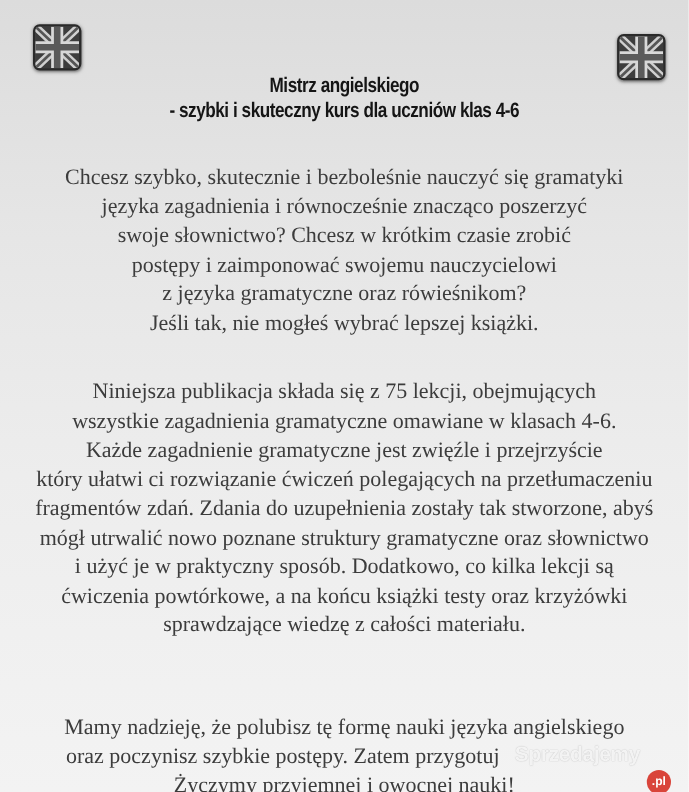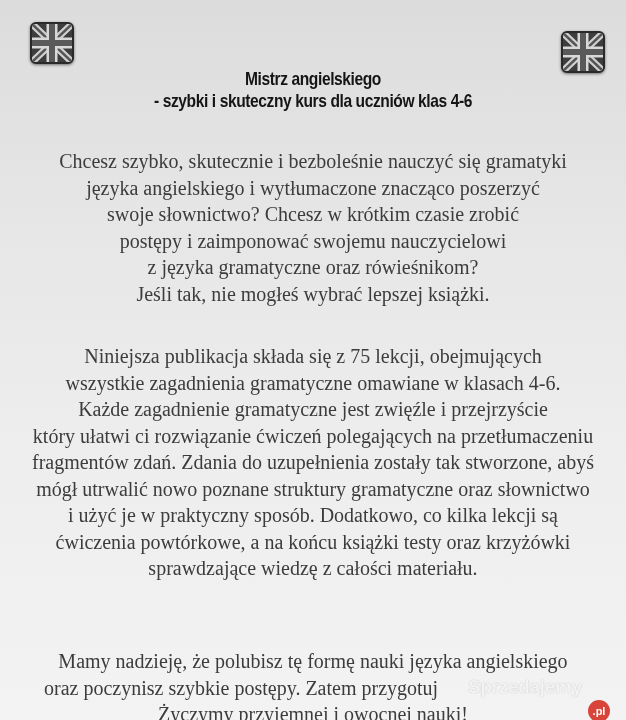--- a/index.html
+++ b/index.html
@@ -75,39 +75,39 @@
   </svg>
 </div>
 
 <div class="title">
   <div>Mistrz angielskiego</div>
   <div>- szybki i skuteczny kurs dla uczniów klas 4-6</div>
 </div>
 
 <div class="para p1">
   <span class="line">Chcesz szybko, skutecznie i bezboleśnie nauczyć się gramatyki</span>
-  <span class="line">języka angielskiego i wytłumaczone znacząco poszerzyć</span>
+  <span class="line">języka zagadnienia i równocześnie znacząco poszerzyć</span>
   <span class="line">swoje słownictwo? Chcesz w krótkim czasie zrobić</span>
   <span class="line">postępy i zaimponować swojemu nauczycielowi</span>
   <span class="line">z języka gramatyczne oraz rówieśnikom?</span>
   <span class="line">Jeśli tak, nie mogłeś wybrać lepszej książki.</span>
 </div>
 
 <div class="para p2">
   <span class="line">Niniejsza publikacja składa się z 75 lekcji, obejmujących</span>
   <span class="line">wszystkie zagadnienia gramatyczne omawiane w klasach 4-6.</span>
   <span class="line">Każde zagadnienie gramatyczne jest zwięźle i przejrzyście</span>
   <span class="line">który ułatwi ci rozwiązanie ćwiczeń polegających na przetłumaczeniu</span>
   <span class="line">fragmentów zdań. Zdania do uzupełnienia zostały tak stworzone, abyś</span>
   <span class="line">mógł utrwalić nowo poznane struktury gramatyczne oraz słownictwo</span>
   <span class="line">i użyć je w praktyczny sposób. Dodatkowo, co kilka lekcji są</span>
   <span class="line">ćwiczenia powtórkowe, a na końcu książki testy oraz krzyżówki</span>
   <span class="line">sprawdzające wiedzę z całości materiału.</span>
 </div>
 
 <div class="para p3">
   <span class="line">Mamy nadzieję, że polubisz tę formę nauki języka angielskiego</span>
-  <span class="line" style="text-align:left; padding-left:44px;">oraz poczynisz szybkie postępy. Zatem przygotuj</span>
+  <span class="line" style="text-align:left; padding-left:60px;">oraz poczynisz szybkie postępy. Zatem przygotuj</span>
   <span class="line">Życzymy przyjemnej i owocnej nauki!</span>
 </div>
 
 <div class="watermark">Sprzedajemy</div>
 <div class="wm-badge">.pl</div>
 
 </body></html>

